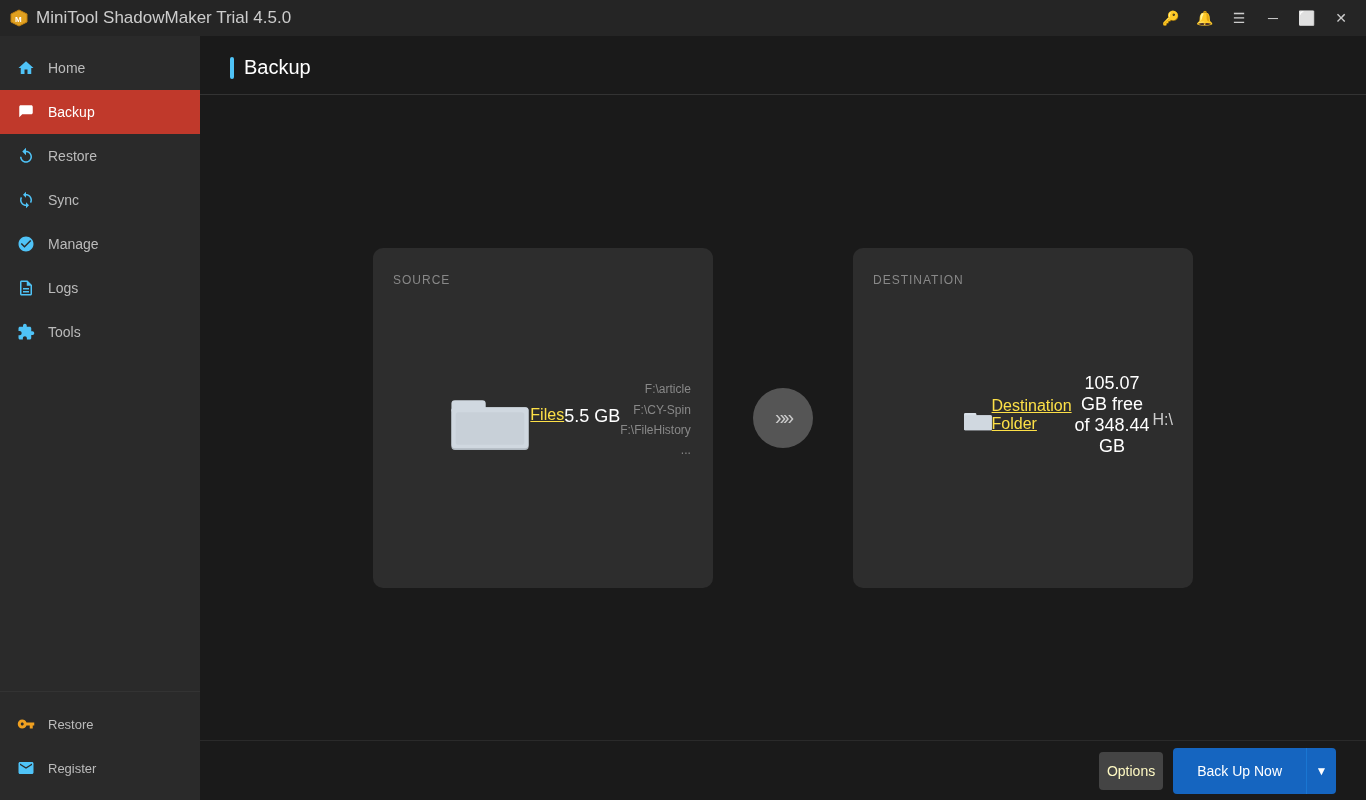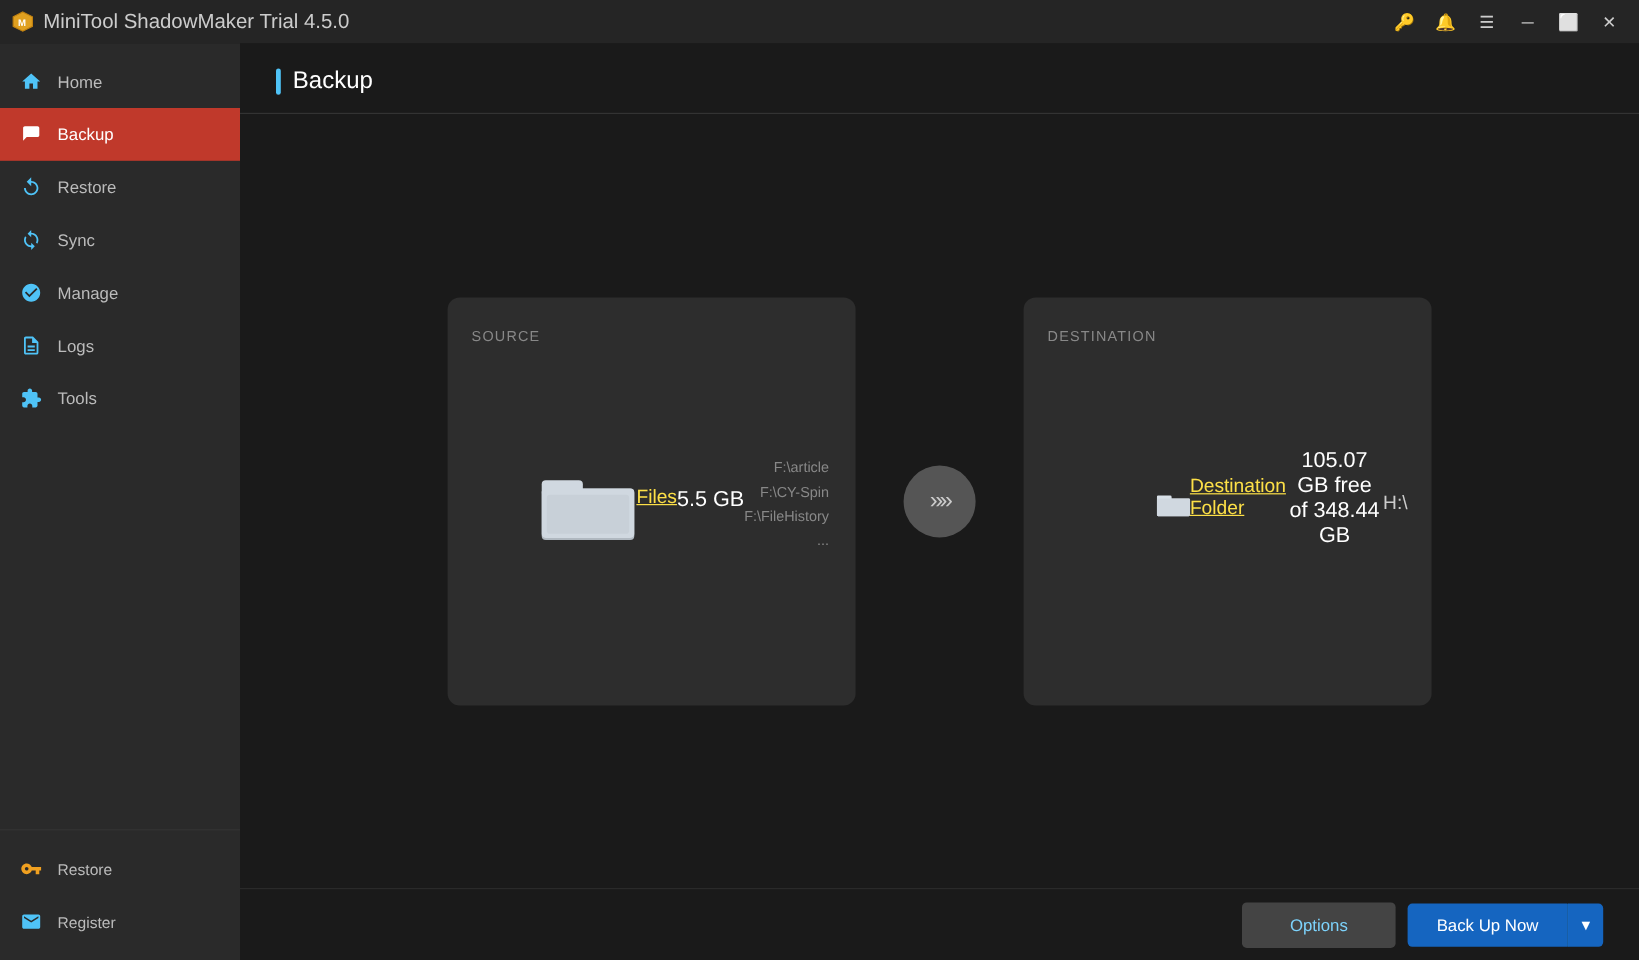--- a/index.html
+++ b/index.html
@@ -218,32 +218,32 @@
       display: flex;
       align-items: center;
       justify-content: flex-end;
       padding: 0 30px;
       gap: 10px;
       border-top: 1px solid #2a2a2a;
     }
 
     .btn-options {
       height: 38px;
-      padding: 0 40px;
+      padding: 0 8px;
       background: #444;
       border: none;
-      color: #7dd3fc;
+      color: #fef9c3;
       font-size: 14px;
       border-radius: 4px;
       cursor: pointer;
     }
 
     .btn-backup-group {
       display: flex;
-      height: 36px;
+      height: 46px;
     }
     .btn-backup-main {
       padding: 0 24px;
       background: #1565c0;
       border: none;
       color: #fff;
       font-size: 14px;
       border-radius: 4px 0 0 4px;
       cursor: pointer;
     }

